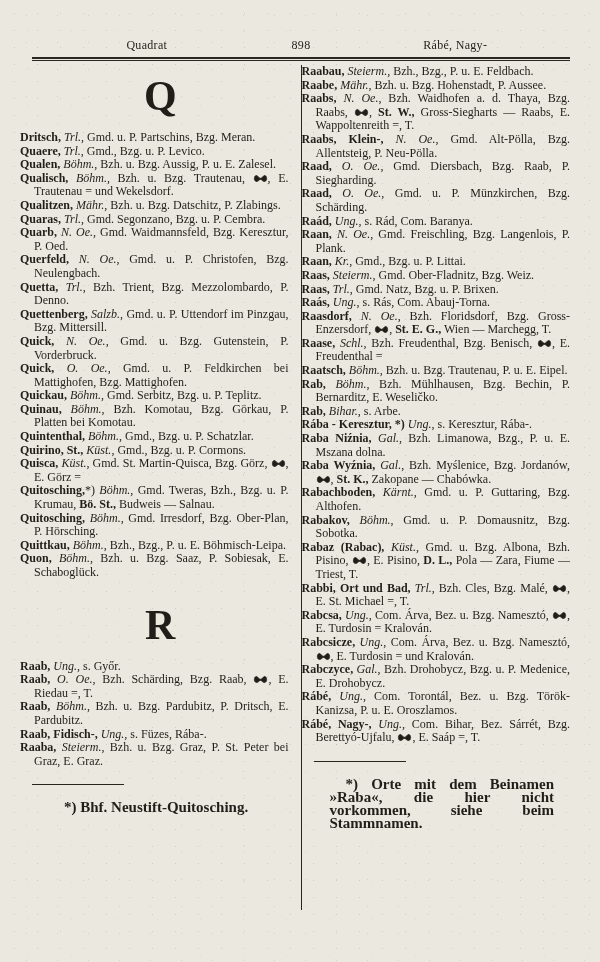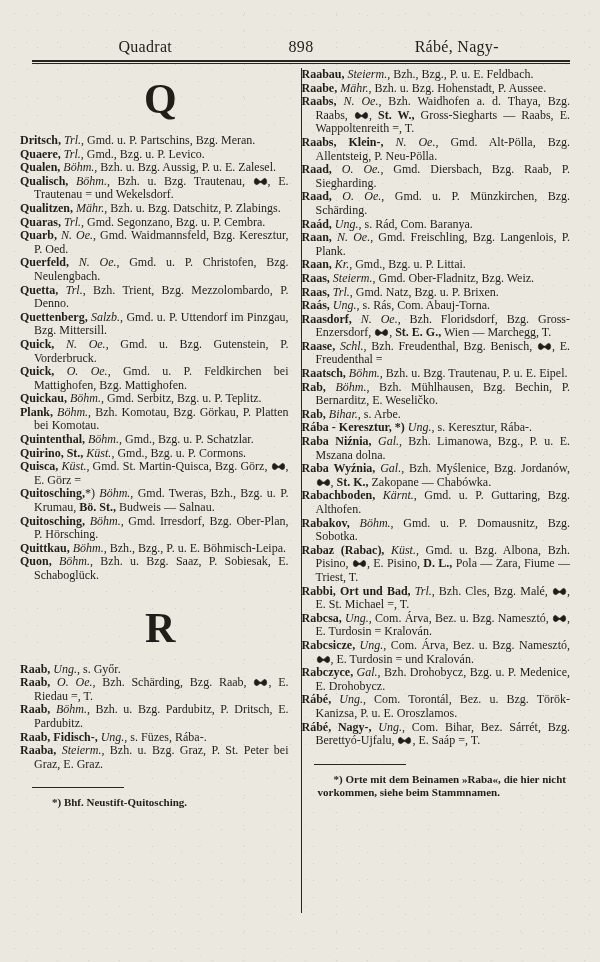--- a/index.html
+++ b/index.html
@@ -12,21 +12,21 @@
       radial-gradient(rgba(110,100,80,.10) .6px, transparent 1px);
     background-size:23px 17px, 31px 27px, 43px 37px;
     background-position:3px 5px, 11px 2px, 7px 13px;
     font-family:"Liberation Serif","DejaVu Serif",serif;
     color:#211e19;
     overflow:hidden;
   }
   .page{padding:38px 30px 0 32px;}
   .header{
     display:grid;grid-template-columns:1fr auto 1fr;
-    font-size:16px;letter-spacing:.3px;
+    font-size:12px;letter-spacing:.3px;
     padding:0 10px;
   }
   .header .h-left{text-align:center;}
   .header .h-center{text-align:center;padding:0 40px;}
   .header .h-right{text-align:center;}
   .header-rule{
     margin-top:4px;
     border-top:2px solid #2a261f;
     border-bottom:1px solid #2a261f;
     height:1px;
@@ -66,22 +66,22 @@
     width:15px;height:9px;
     vertical-align:-1px;
   }
   .horn svg{display:block;width:15px;height:9px;}
   .foot-rule{
     border:0;border-top:1px solid #2a261f;
     width:92px;
     margin:16px 0 8px 0;
   }
   .footnote{
-    margin:4px;
-    font-size:11px;
+    margin:16px;
+    font-size:15px;
     line-height:13px;
     font-weight:bold;
     text-indent:16px;
     text-align:justify;
   }
 </style>
 </head>
 <body>
 
 <div class="page">
@@ -102,21 +102,21 @@
             </svg></span><span class="p">, E. Trautenau = und Wekelsdorf.</span></p>
         <p class="entry"><span class="b">Qualitzen, </span><span class="i">Mähr.</span><span class="p">, Bzh. u. Bzg. Datschitz, P. Zlabings.</span></p>
         <p class="entry"><span class="b">Quaras, </span><span class="i">Trl.</span><span class="p">, Gmd. Segonzano, Bzg. u. P. Cembra.</span></p>
         <p class="entry"><span class="b">Quarb, </span><span class="i">N. Oe.</span><span class="p">, Gmd. Waidmannsfeld, Bzg. Keresztur, P. Oed.</span></p>
         <p class="entry"><span class="b">Querfeld, </span><span class="i">N. Oe.</span><span class="p">, Gmd. u. P. Christofen, Bzg. Neulengbach.</span></p>
         <p class="entry"><span class="b">Quetta, </span><span class="i">Trl.</span><span class="p">, Bzh. Trient, Bzg. Mezzolombardo, P. Denno.</span></p>
         <p class="entry"><span class="b">Quettenberg, </span><span class="i">Salzb.</span><span class="p">, Gmd. u. P. Uttendorf im Pinzgau, Bzg. Mittersill.</span></p>
         <p class="entry"><span class="b">Quick, </span><span class="i">N. Oe.</span><span class="p">, Gmd. u. Bzg. Gutenstein, P. Vorderbruck.</span></p>
         <p class="entry"><span class="b">Quick, </span><span class="i">O. Oe.</span><span class="p">, Gmd. u. P. Feldkirchen bei Mattighofen, Bzg. Mattighofen.</span></p>
         <p class="entry"><span class="b">Quickau, </span><span class="i">Böhm.</span><span class="p">, Gmd. Serbitz, Bzg. u. P. Teplitz.</span></p>
-        <p class="entry"><span class="b">Plank, </span><span class="i">Böhm.</span><span class="p">, Bzh. Komotau, Bzg. Görkau, P. Platten bei Komotau.</span></p>
+        <p class="entry"><span class="b">Quinau, </span><span class="i">Böhm.</span><span class="p">, Bzh. Komotau, Bzg. Görkau, P. Platten bei Komotau.</span></p>
         <p class="entry"><span class="b">Quintenthal, </span><span class="i">Böhm.</span><span class="p">, Gmd., Bzg. u. P. Schatzlar.</span></p>
         <p class="entry"><span class="b">Quirino, St., </span><span class="i">Küst.</span><span class="p">, Gmd., Bzg. u. P. Cormons.</span></p>
         <p class="entry"><span class="b">Quisca, </span><span class="i">Küst.</span><span class="p">, Gmd. St. Martin-Quisca, Bzg. Görz, </span><span class="horn"><svg viewBox="0 0 16 9" xmlns="http://www.w3.org/2000/svg">
               <path fill="#211e19" stroke="#211e19" stroke-width="0.8" d="M3.4,1.3 C0.9,1.7 0.7,7.3 3.5,7.7 C5.7,8 6.4,5.5 8,5.5 C9.6,5.5 10.3,8 12.5,7.7 C15.3,7.3 15.1,1.7 12.6,1.3 C10.7,1 9.9,4.3 8,4.3 C6.1,4.3 5.3,1 3.4,1.3 Z"></path>
             </svg></span><span class="p">, E. Görz =</span></p>
         <p class="entry"><span class="b">Quitosching,</span><span class="p">*) </span><span class="i">Böhm.</span><span class="p">, Gmd. Tweras, Bzh., Bzg. u. P. Krumau, </span><span class="b">Bö. St.,</span><span class="p"> Budweis — Salnau.</span></p>
         <p class="entry"><span class="b">Quitosching, </span><span class="i">Böhm.</span><span class="p">, Gmd. Irresdorf, Bzg. Ober-Plan, P. Hörsching.</span></p>
         <p class="entry"><span class="b">Quittkau, </span><span class="i">Böhm.</span><span class="p">, Bzh., Bzg., P. u. E. Böhmisch-Leipa.</span></p>
         <p class="entry"><span class="b">Quon, </span><span class="i">Böhm.</span><span class="p">, Bzh. u. Bzg. Saaz, P. Sobiesak, E. Schaboglück.</span></p>
         <div class="section-letter second">R</div>

